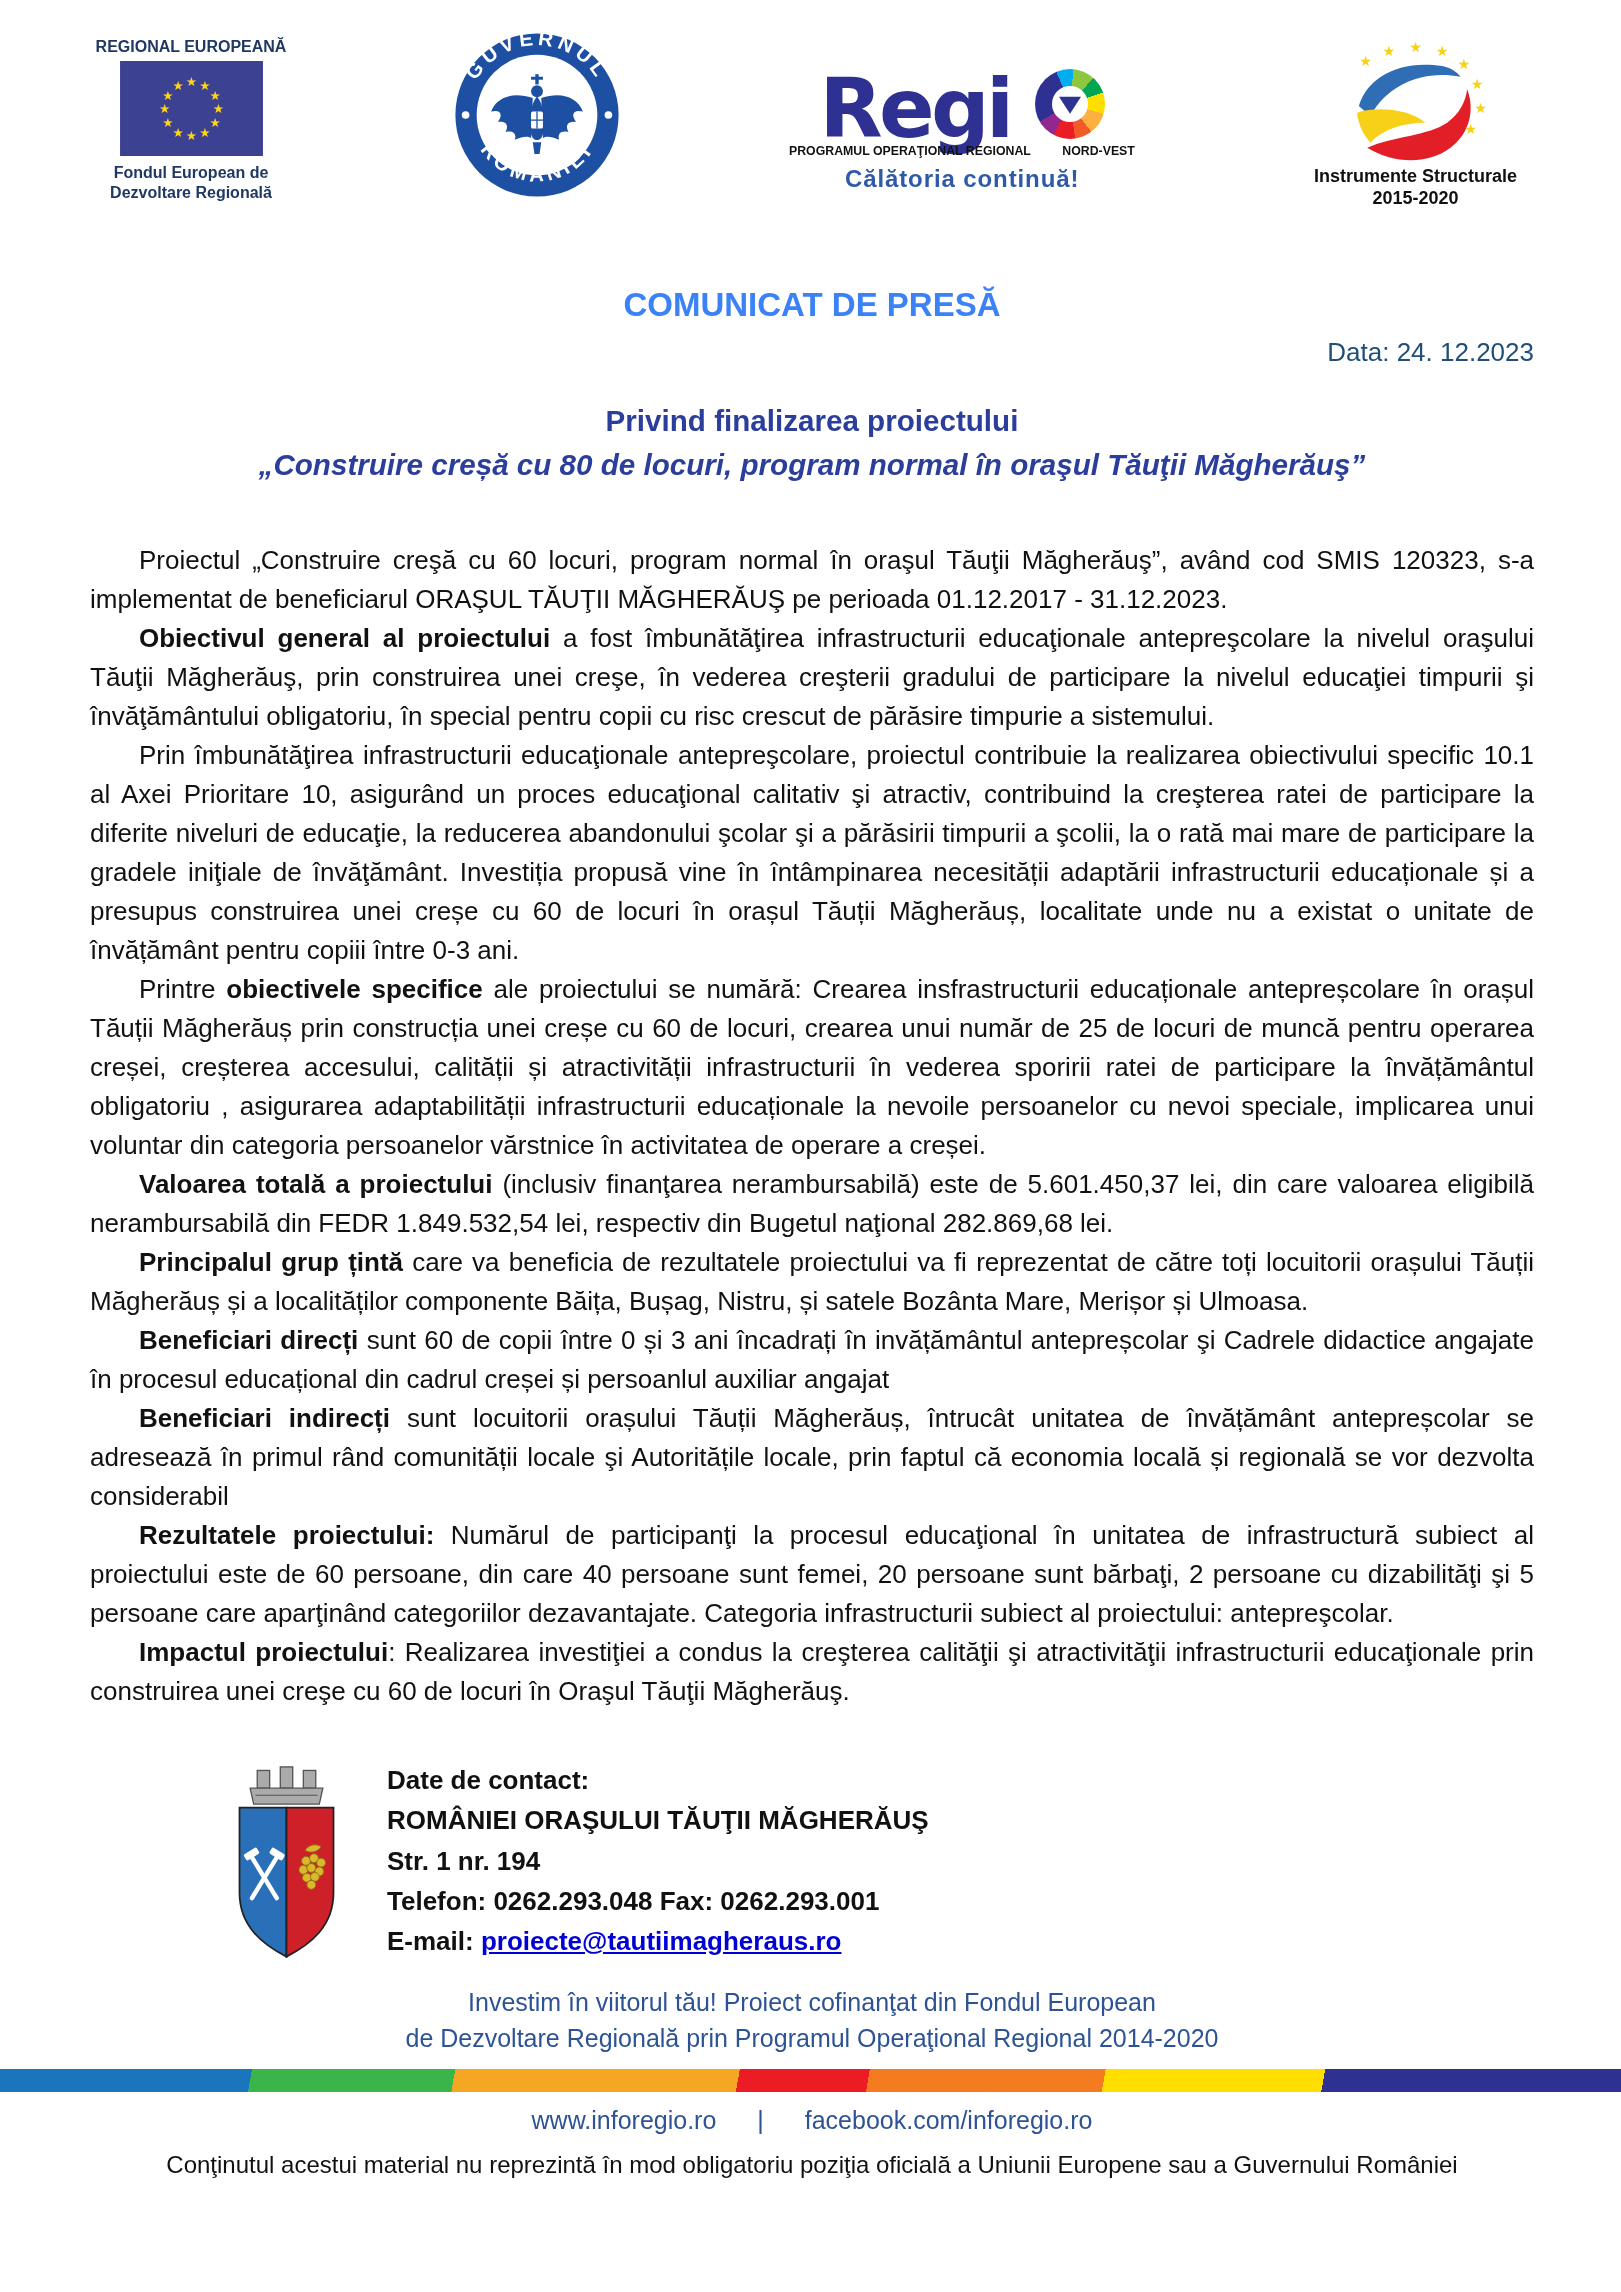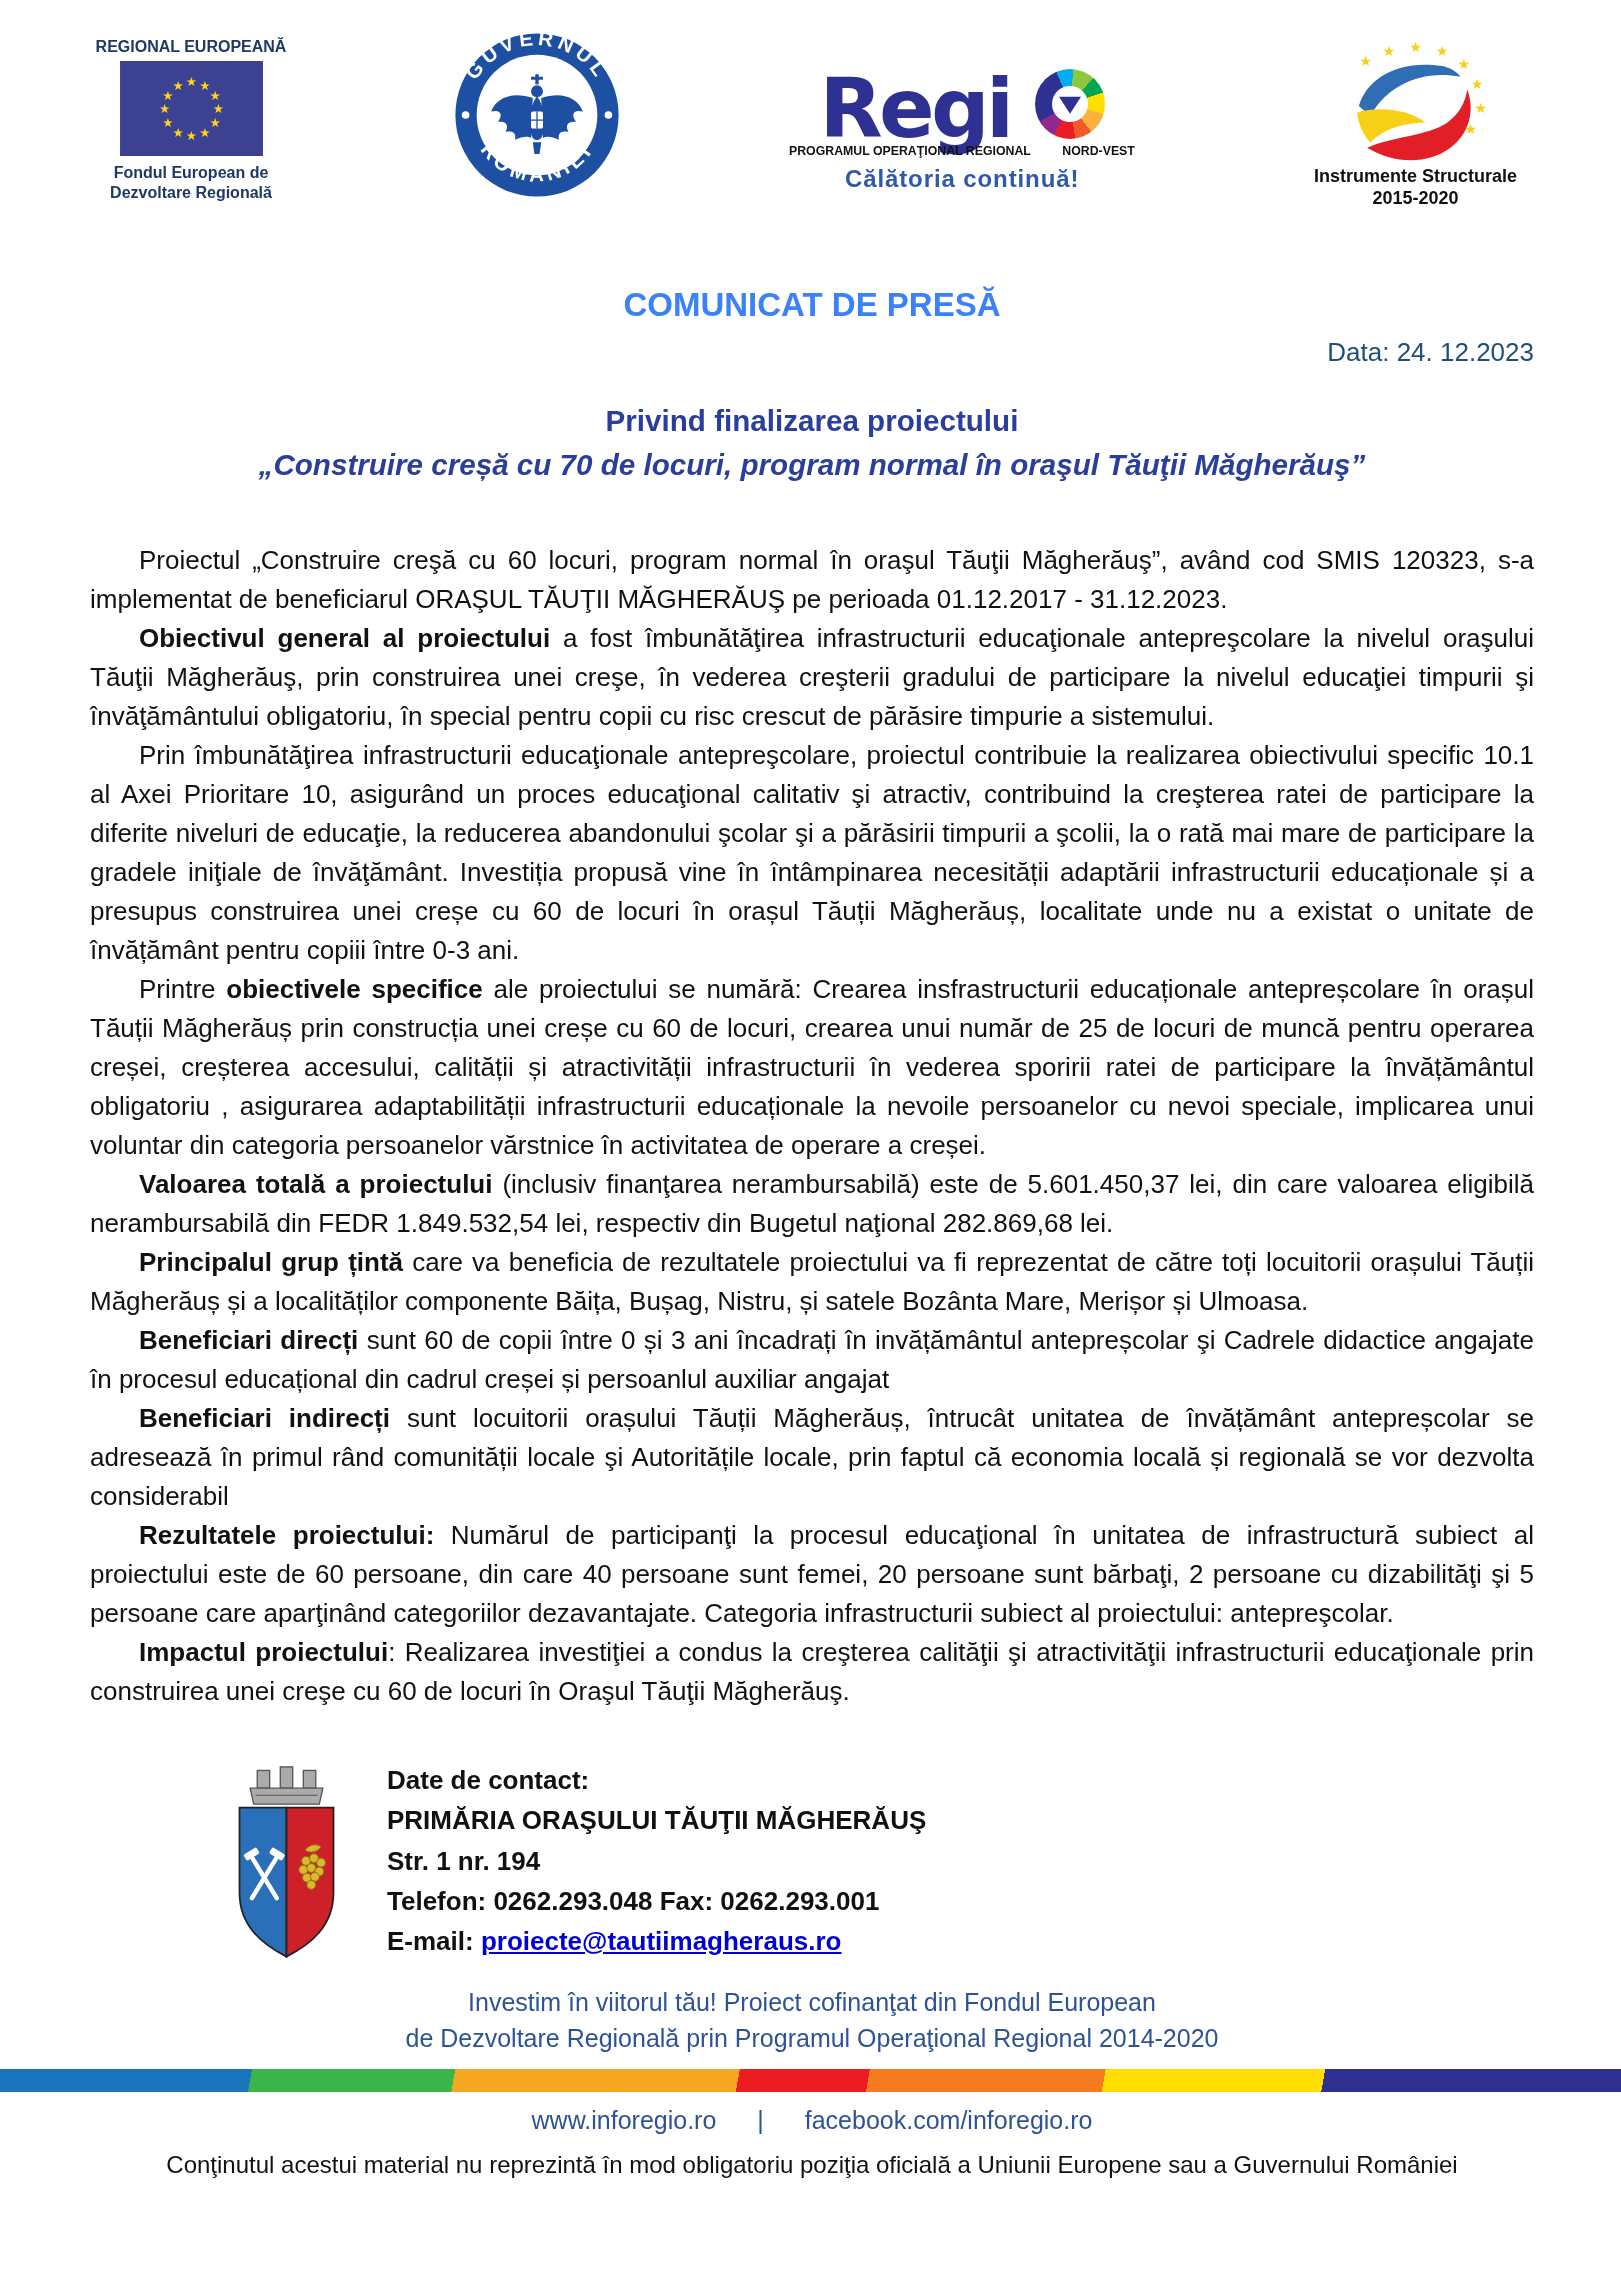--- a/index.html
+++ b/index.html
@@ -179,21 +179,21 @@
       <div class="is-caption">
         <div>Instrumente Structurale</div>
         <div>2015-2020</div>
       </div>
     </div>
   </div>
 
   <div class="doc-title">COMUNICAT DE PRESĂ</div>
   <div class="doc-date">Data: 24. 12.2023</div>
   <div class="subtitle1">Privind finalizarea proiectului</div>
-  <div class="subtitle2">„Construire creșă cu 70 de locuri, program normal în oraşul Tăuţii Măgherăuş”</div>
+  <div class="subtitle2">„Construire creșă cu 80 de locuri, program normal în oraşul Tăuţii Măgherăuş”</div>
 
   <div class="bodytext">
     <p><span></span><b></b><span>Proiectul „Construire creşă cu 60 locuri, program normal în oraşul Tăuţii Măgherăuş”, având cod SMIS 120323, s-a implementat de beneficiarul ORAŞUL TĂUŢII MĂGHERĂUŞ pe perioada 01.12.2017 - 31.12.2023.</span></p>
     <p><span></span><b>Obiectivul general al proiectului</b><span> a fost îmbunătăţirea infrastructurii educaţionale antepreşcolare la nivelul oraşului Tăuţii Măgherăuş, prin construirea unei creşe, în vederea creşterii gradului de participare la nivelul educaţiei timpurii şi învăţământului obligatoriu, în special pentru copii cu risc crescut de părăsire timpurie a sistemului.</span></p>
     <p><span></span><b></b><span>Prin îmbunătăţirea infrastructurii educaţionale antepreşcolare, proiectul contribuie la realizarea obiectivului specific 10.1 al Axei Prioritare 10, asigurând un proces educaţional calitativ şi atractiv, contribuind la creşterea ratei de participare la diferite niveluri de educaţie, la reducerea abandonului şcolar şi a părăsirii timpurii a şcolii, la o rată mai mare de participare la gradele iniţiale de învăţământ. Investiția propusă vine în întâmpinarea necesității adaptării infrastructurii educaționale și a presupus construirea unei creșe cu 60 de locuri în orașul Tăuții Măgherăuș, localitate unde nu a existat o unitate de învățământ pentru copiii între 0-3 ani.</span></p>
     <p><span>Printre </span><b>obiectivele specifice</b><span> ale proiectului se numără: Crearea insfrastructurii educaționale antepreșcolare în orașul Tăuții Măgherăuș prin construcția unei creșe cu 60 de locuri, crearea unui număr de 25 de locuri de muncă pentru operarea creșei, creșterea accesului, calității și atractivității infrastructurii în vederea sporirii ratei de participare la învățământul obligatoriu , asigurarea adaptabilității infrastructurii educaționale la nevoile persoanelor cu nevoi speciale, implicarea unui voluntar din categoria persoanelor vărstnice în activitatea de operare a creșei.</span></p>
     <p><span></span><b>Valoarea totală a proiectului</b><span> (inclusiv finanţarea nerambursabilă) este de 5.601.450,37 lei, din care valoarea eligibilă nerambursabilă din FEDR 1.849.532,54 lei, respectiv din Bugetul naţional 282.869,68 lei.</span></p>
     <p><span></span><b>Principalul grup țintă</b><span> care va beneficia de rezultatele proiectului va fi reprezentat de către toți locuitorii orașului Tăuții Măgherăuș și a localităților componente Băița, Bușag, Nistru, și satele Bozânta Mare, Merișor și Ulmoasa.</span></p>
     <p><span></span><b>Beneficiari direcți</b><span> sunt 60 de copii între 0 și 3 ani încadrați în invățământul antepreșcolar şi Cadrele didactice angajate în procesul educațional din cadrul creșei și persoanlul auxiliar angajat</span></p>
     <p><span></span><b>Beneficiari indirecți</b><span> sunt locuitorii orașului Tăuții Măgherăuș, întrucât unitatea de învățământ antepreșcolar se adresează în primul rând comunității locale şi Autoritățile locale, prin faptul că economia locală și regională se vor dezvolta considerabil</span></p>
@@ -232,21 +232,21 @@
         <circle cx="94" cy="126" r="5"></circle>
           <circle cx="103" cy="124" r="5"></circle>
           <circle cx="112" cy="128" r="5"></circle>
         <circle cx="98" cy="135" r="5"></circle>
           <circle cx="107" cy="134" r="5"></circle>
           <circle cx="103" cy="143" r="5"></circle>
       </g>
     </svg>
     <div class="contact-text">
       <div>Date de contact:</div>
-      <div>PRIMĂRIA ORAŞULUI TĂUŢII MĂGHERĂUŞ</div>
+      <div>ROMÂNIEI ORAŞULUI TĂUŢII MĂGHERĂUŞ</div>
       <div>Str. 1 nr. 194</div>
       <div>Telefon: 0262.293.048 Fax: 0262.293.001</div>
       <div>
         <span>E-mail:</span>
         <a href="#" class="email-link">proiecte@tautiimagheraus.ro</a>
       </div>
     </div>
   </div>
 
   <div class="invest">

